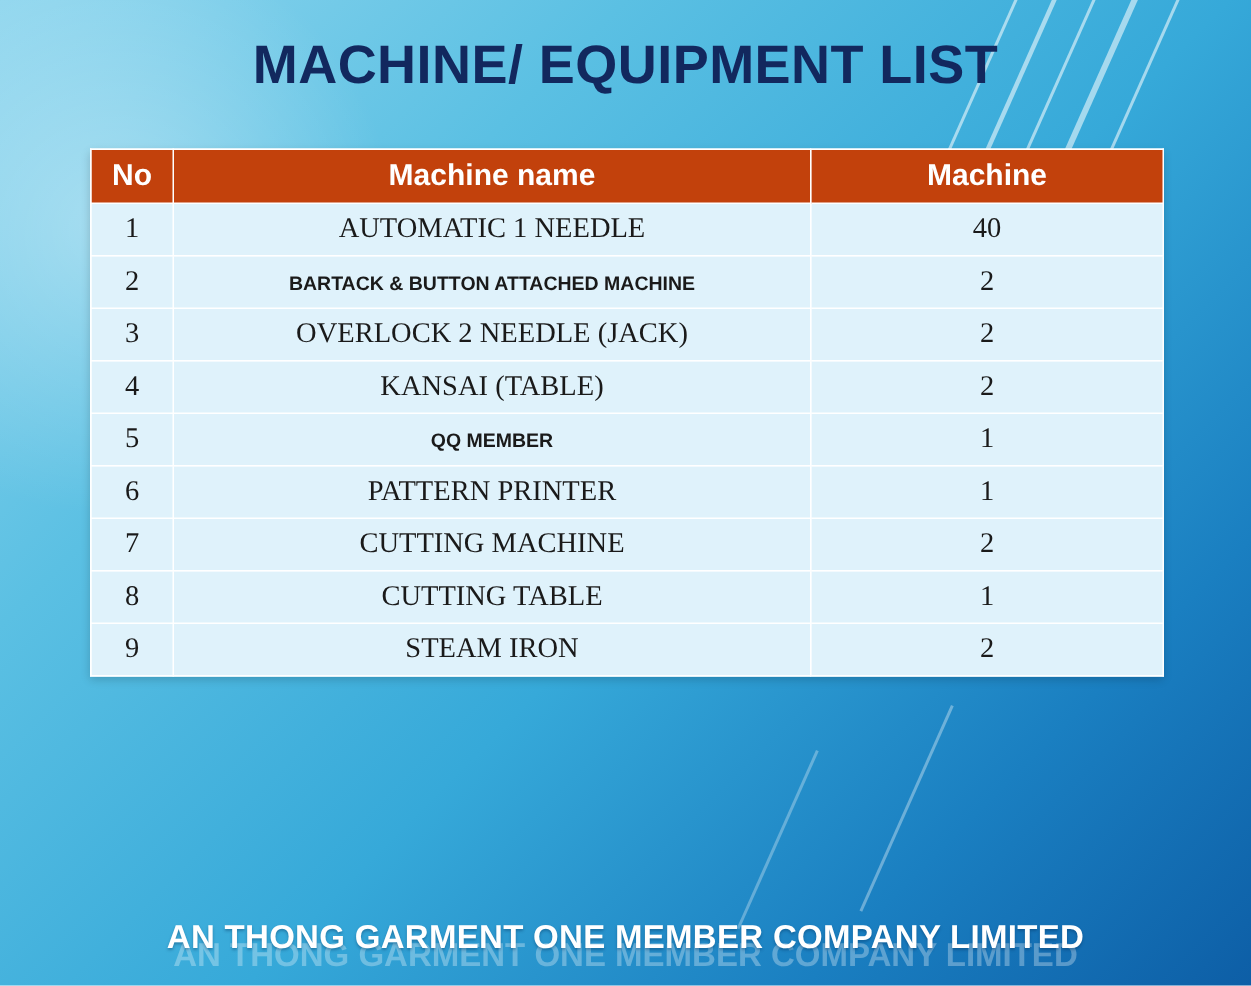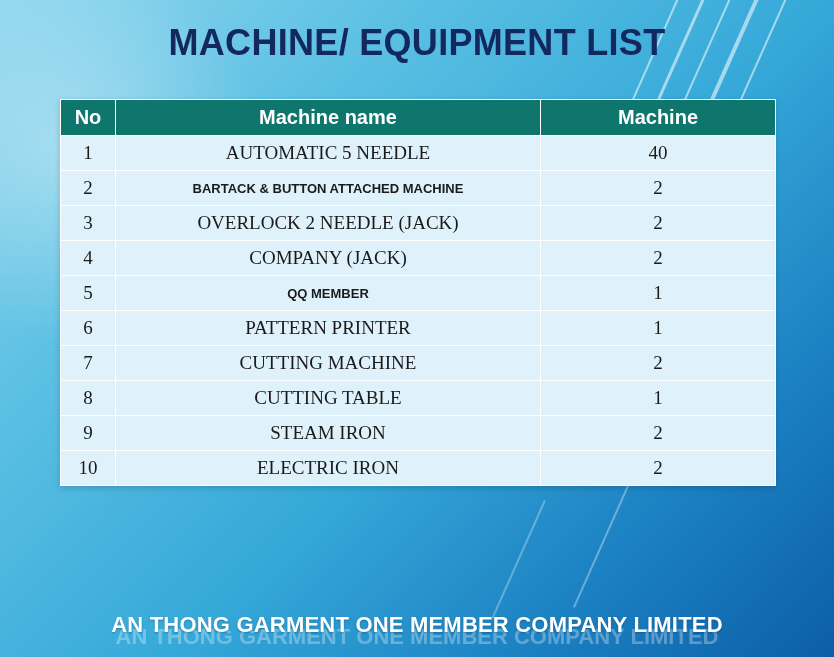--- a/index.html
+++ b/index.html
@@ -62,21 +62,21 @@
     width: 715px;
     box-shadow: 0 2px 6px rgba(0,0,0,0.18);
   }
   table.eq {
     border-collapse: collapse;
     width: 715px;
     table-layout: fixed;
     background: #ffffff;
   }
   table.eq th {
-    background: #0f766e;
+    background: #c2410c;
     color: #ffffff;
     font-size: 20px;
     font-weight: bold;
     padding: 6px 4px;
     border: 1px solid #ffffff;
     text-align: center;
     font-family: "Liberation Sans", sans-serif;
   }
   table.eq td {
     background: #dff2fb;
@@ -154,36 +154,36 @@
       <thead>
         <tr>
           <th>No</th>
           <th>Machine name</th>
           <th>Machine</th>
         </tr>
       </thead>
       <tbody>
         <tr>
           <td class="no">1</td>
-          <td>AUTOMATIC 5 NEEDLE</td>
+          <td>AUTOMATIC 1 NEEDLE</td>
           <td>40</td>
         </tr>
         <tr>
           <td class="no">2</td>
           <td class="bold-name">BARTACK &amp; BUTTON ATTACHED MACHINE</td>
           <td>2</td>
         </tr>
         <tr>
           <td class="no">3</td>
           <td>OVERLOCK 2 NEEDLE (JACK)</td>
           <td>2</td>
         </tr>
         <tr>
           <td class="no">4</td>
-          <td>COMPANY (JACK)</td>
+          <td>KANSAI (TABLE)</td>
           <td>2</td>
         </tr>
         <tr>
           <td class="no">5</td>
           <td class="bold-name">QQ MEMBER</td>
           <td>1</td>
         </tr>
         <tr>
           <td class="no">6</td>
           <td>PATTERN PRINTER</td>
@@ -197,25 +197,20 @@
         <tr>
           <td class="no">8</td>
           <td>CUTTING TABLE</td>
           <td>1</td>
         </tr>
         <tr>
           <td class="no">9</td>
           <td>STEAM  IRON</td>
           <td>2</td>
         </tr>
-        <tr>
-          <td class="no">10</td>
-          <td>ELECTRIC IRON</td>
-          <td>2</td>
-        </tr>
       </tbody>
     </table>
   </div>
 
   <div class="footer-ghost">AN THONG GARMENT ONE MEMBER COMPANY LIMITED</div>
   <div class="footer">AN THONG GARMENT ONE MEMBER COMPANY LIMITED</div>
 
 </div>
 
 </body></html>

